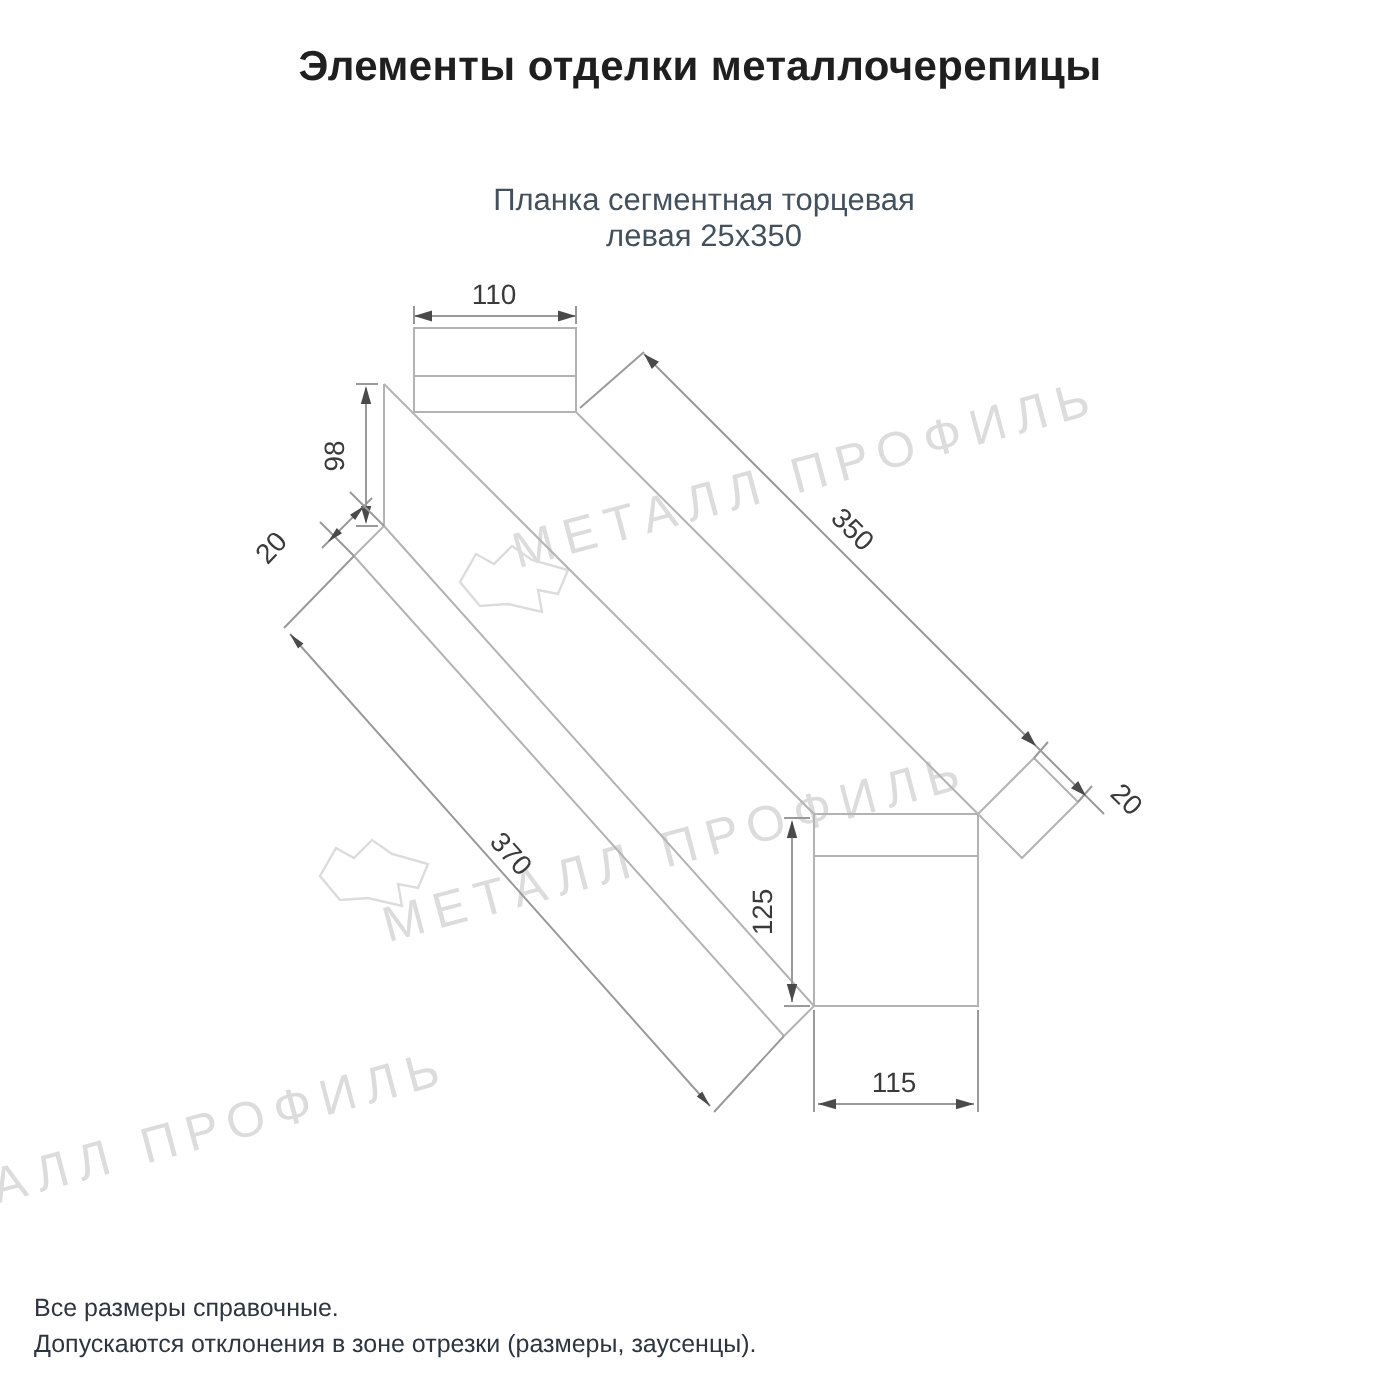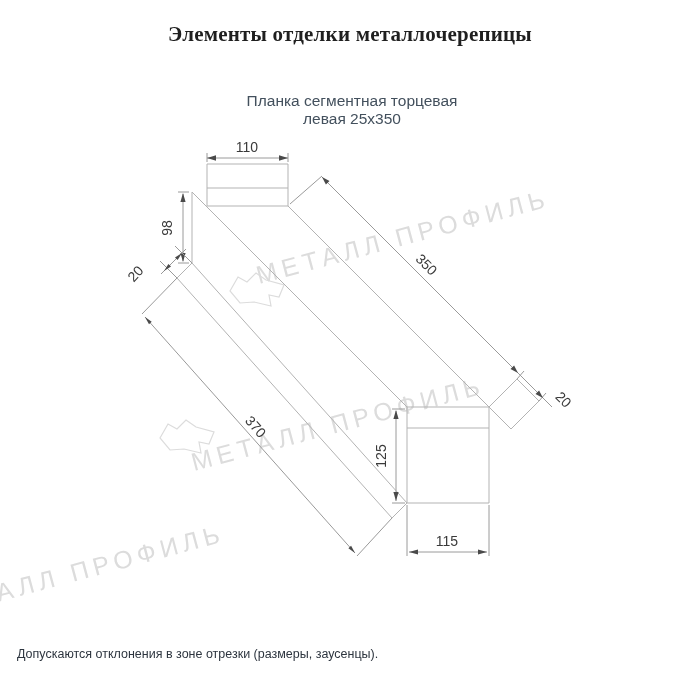--- a/index.html
+++ b/index.html
@@ -5,21 +5,20 @@
   html,body{margin:0;padding:0;}
   body{
     width:700px;height:700px;background:#ffffff;
     font-family:"Liberation Sans", sans-serif;
     position:relative;overflow:hidden;
   }
   .page-title{
     position:absolute;left:0;top:22px;width:700px;
     text-align:center;font-size:21px;font-weight:bold;color:#1f1f1f;
     letter-spacing:0.2px;
-    font-family:Liberation Serif, serif;
   }
   .product-name{
     position:absolute;left:0;top:92px;width:704px;
     text-align:center;font-size:15.5px;color:#43505d;line-height:18px;
   }
   .drawing-svg{position:absolute;left:0;top:0;}
   .outline{stroke:#b3b3b3;stroke-width:1;fill:none;}
   .dimline{stroke:#9a9a9a;stroke-width:1;fill:none;}
   .arrow{fill:#4a4a4a;stroke:none;}
   .dimtext{fill:#3a3a3a;font-size:14px;font-family:"Liberation Sans",sans-serif;}
@@ -117,14 +116,15 @@
 
   <g>
     <path class="dimline" d="M407,505 V556 M489,505 V556 M409,552 H487"></path>
     <polygon class="arrow" points="409,552 418,549.4 418,554.6"></polygon>
     <polygon class="arrow" points="487,552 478,549.4 478,554.6"></polygon>
     <text class="dimtext" x="447" y="546" text-anchor="middle">115</text>
   </g>
 </svg>
 
 <div class="footer">
+  <div>Все размеры справочные.</div>
   <div>Допускаются отклонения в зоне отрезки (размеры, заусенцы).</div>
 </div>
 
 </body></html>

